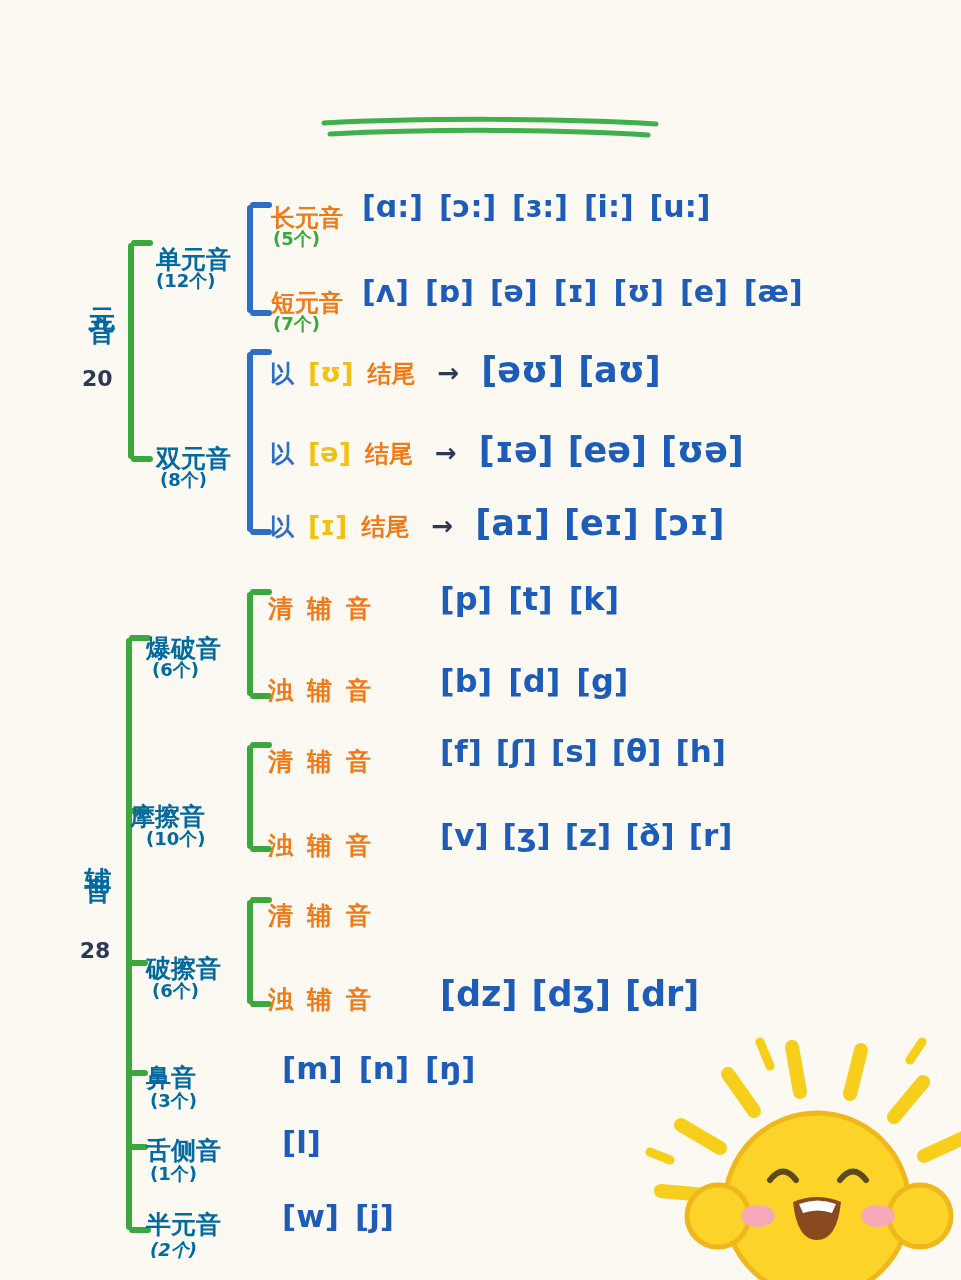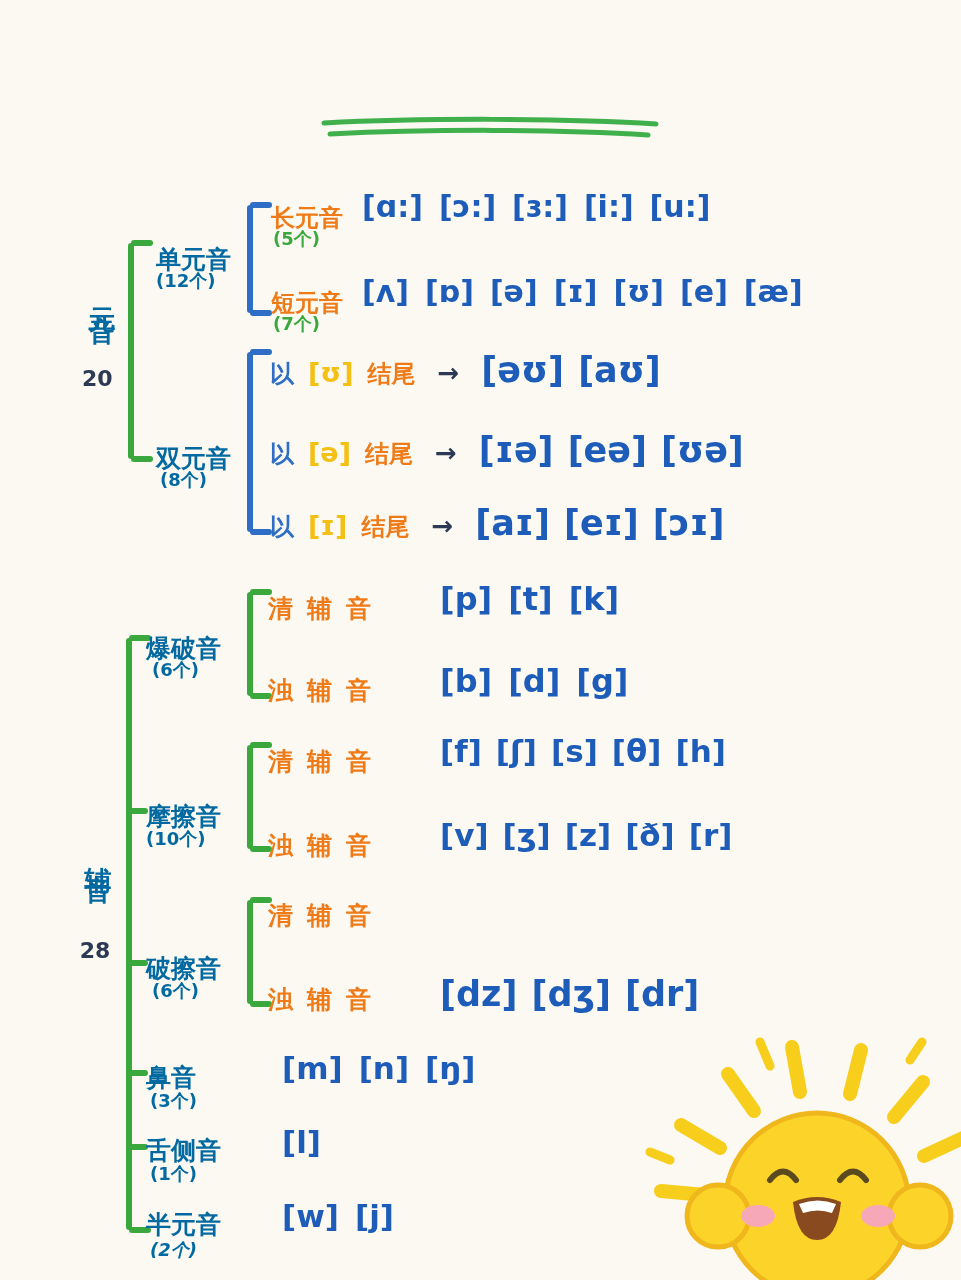--- a/index.html
+++ b/index.html
@@ -145,21 +145,21 @@
     <span class="sym fs32">[k]</span>
   </div>
 
   <div class="abs lbl orange fs25 spaced" style="left:268px; top:668px;">浊辅音</div>
   <div class="abs row" style="left:440px; top:662px;">
     <span class="sym fs32">[b]</span>
     <span class="sym fs32">[d]</span>
     <span class="sym fs32">[g]</span>
   </div>
 
-  <div class="abs lbl red fs25" style="left:146px; top:794px;">摩擦音</div>
+  <div class="abs lbl red fs25" style="left:130px; top:794px;">摩擦音</div>
   <div class="abs count red" style="left:146px; top:827px;">(10个)</div>
   <div class="abs bracket green" style="left:247px; top:745px; height:104px; color:#3aa83c;"></div>
 
   <div class="abs lbl orange fs25 spaced" style="left:268px; top:739px;">清辅音</div>
   <div class="abs row tight" style="left:440px; top:733px;">
     <span class="sym fs31">[f]</span>
     <span class="sym fs31">[ʃ]</span>
     <span class="sym fs31">[s]</span>
     <span class="sym fs31">[θ]</span>
     <span class="sym fs31">[h]</span>

